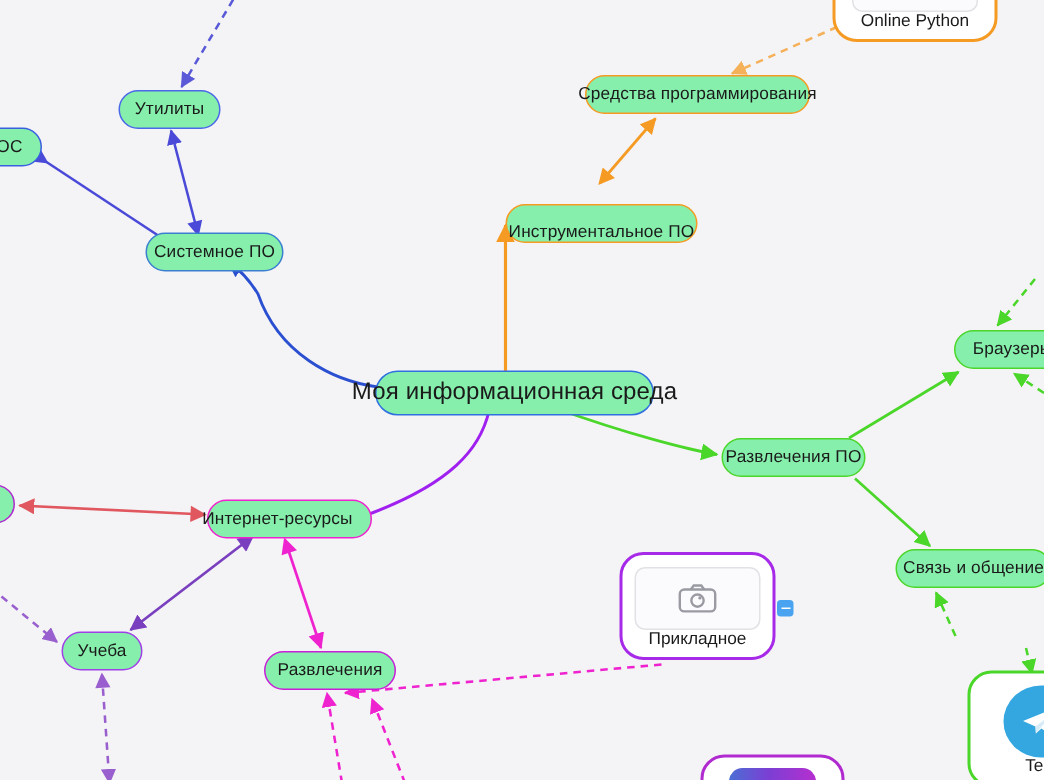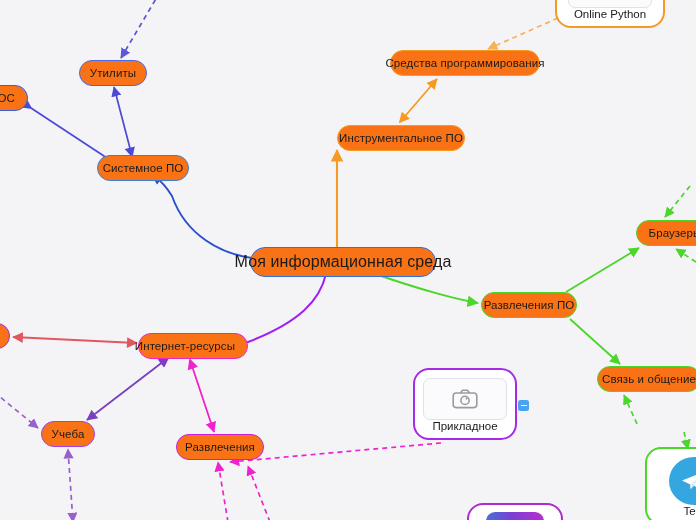--- a/index.html
+++ b/index.html
@@ -10,21 +10,21 @@
     font-family:"Liberation Sans","DejaVu Sans",sans-serif;
     overflow:hidden;
     position:relative;
   }
   #canvas{position:absolute;left:0;top:0;width:696px;height:520px;}
   svg.edges{position:absolute;left:0;top:0;width:696px;height:520px;pointer-events:none;}
 
   .node{
     position:absolute;
     box-sizing:border-box;
-    background:#f97316;
+    background:#86efac;
     border:1.6px solid #888;
     border-radius:18px;
     display:flex;
     align-items:center;
     justify-content:center;
     white-space:nowrap;
     color:#1a1a1a;
     font-size:11.5px;
     letter-spacing:.1px;
     padding:0 12px;
@@ -201,21 +201,21 @@
   </div>
 
   <div class="node" style="left:-14px;top:85px;width:42px;border-color:#3a5fe0;justify-content:flex-end;">
     <span>ОС</span>
   </div>
 
   <div class="node" style="left:97px;top:155px;width:92px;border-color:#3a7fd0;">
     <span>Системное ПО</span>
   </div>
 
-  <div class="node" style="left:337px;top:125px;width:128px;border-color:#f59a23;">
+  <div class="node" style="left:337px;top:136px;width:128px;border-color:#f59a23;align-items:flex-end;">
     <span>Инструментальное ПО</span>
   </div>
 
   <div class="node" style="left:390px;top:50px;width:150px;border-color:#f59a23;">
     <span>Средства программирования</span>
   </div>
 
   <div class="node" style="left:481px;top:292px;width:96px;border-color:#4bd62a;">
     <span>Развлечения ПО</span>
   </div>

